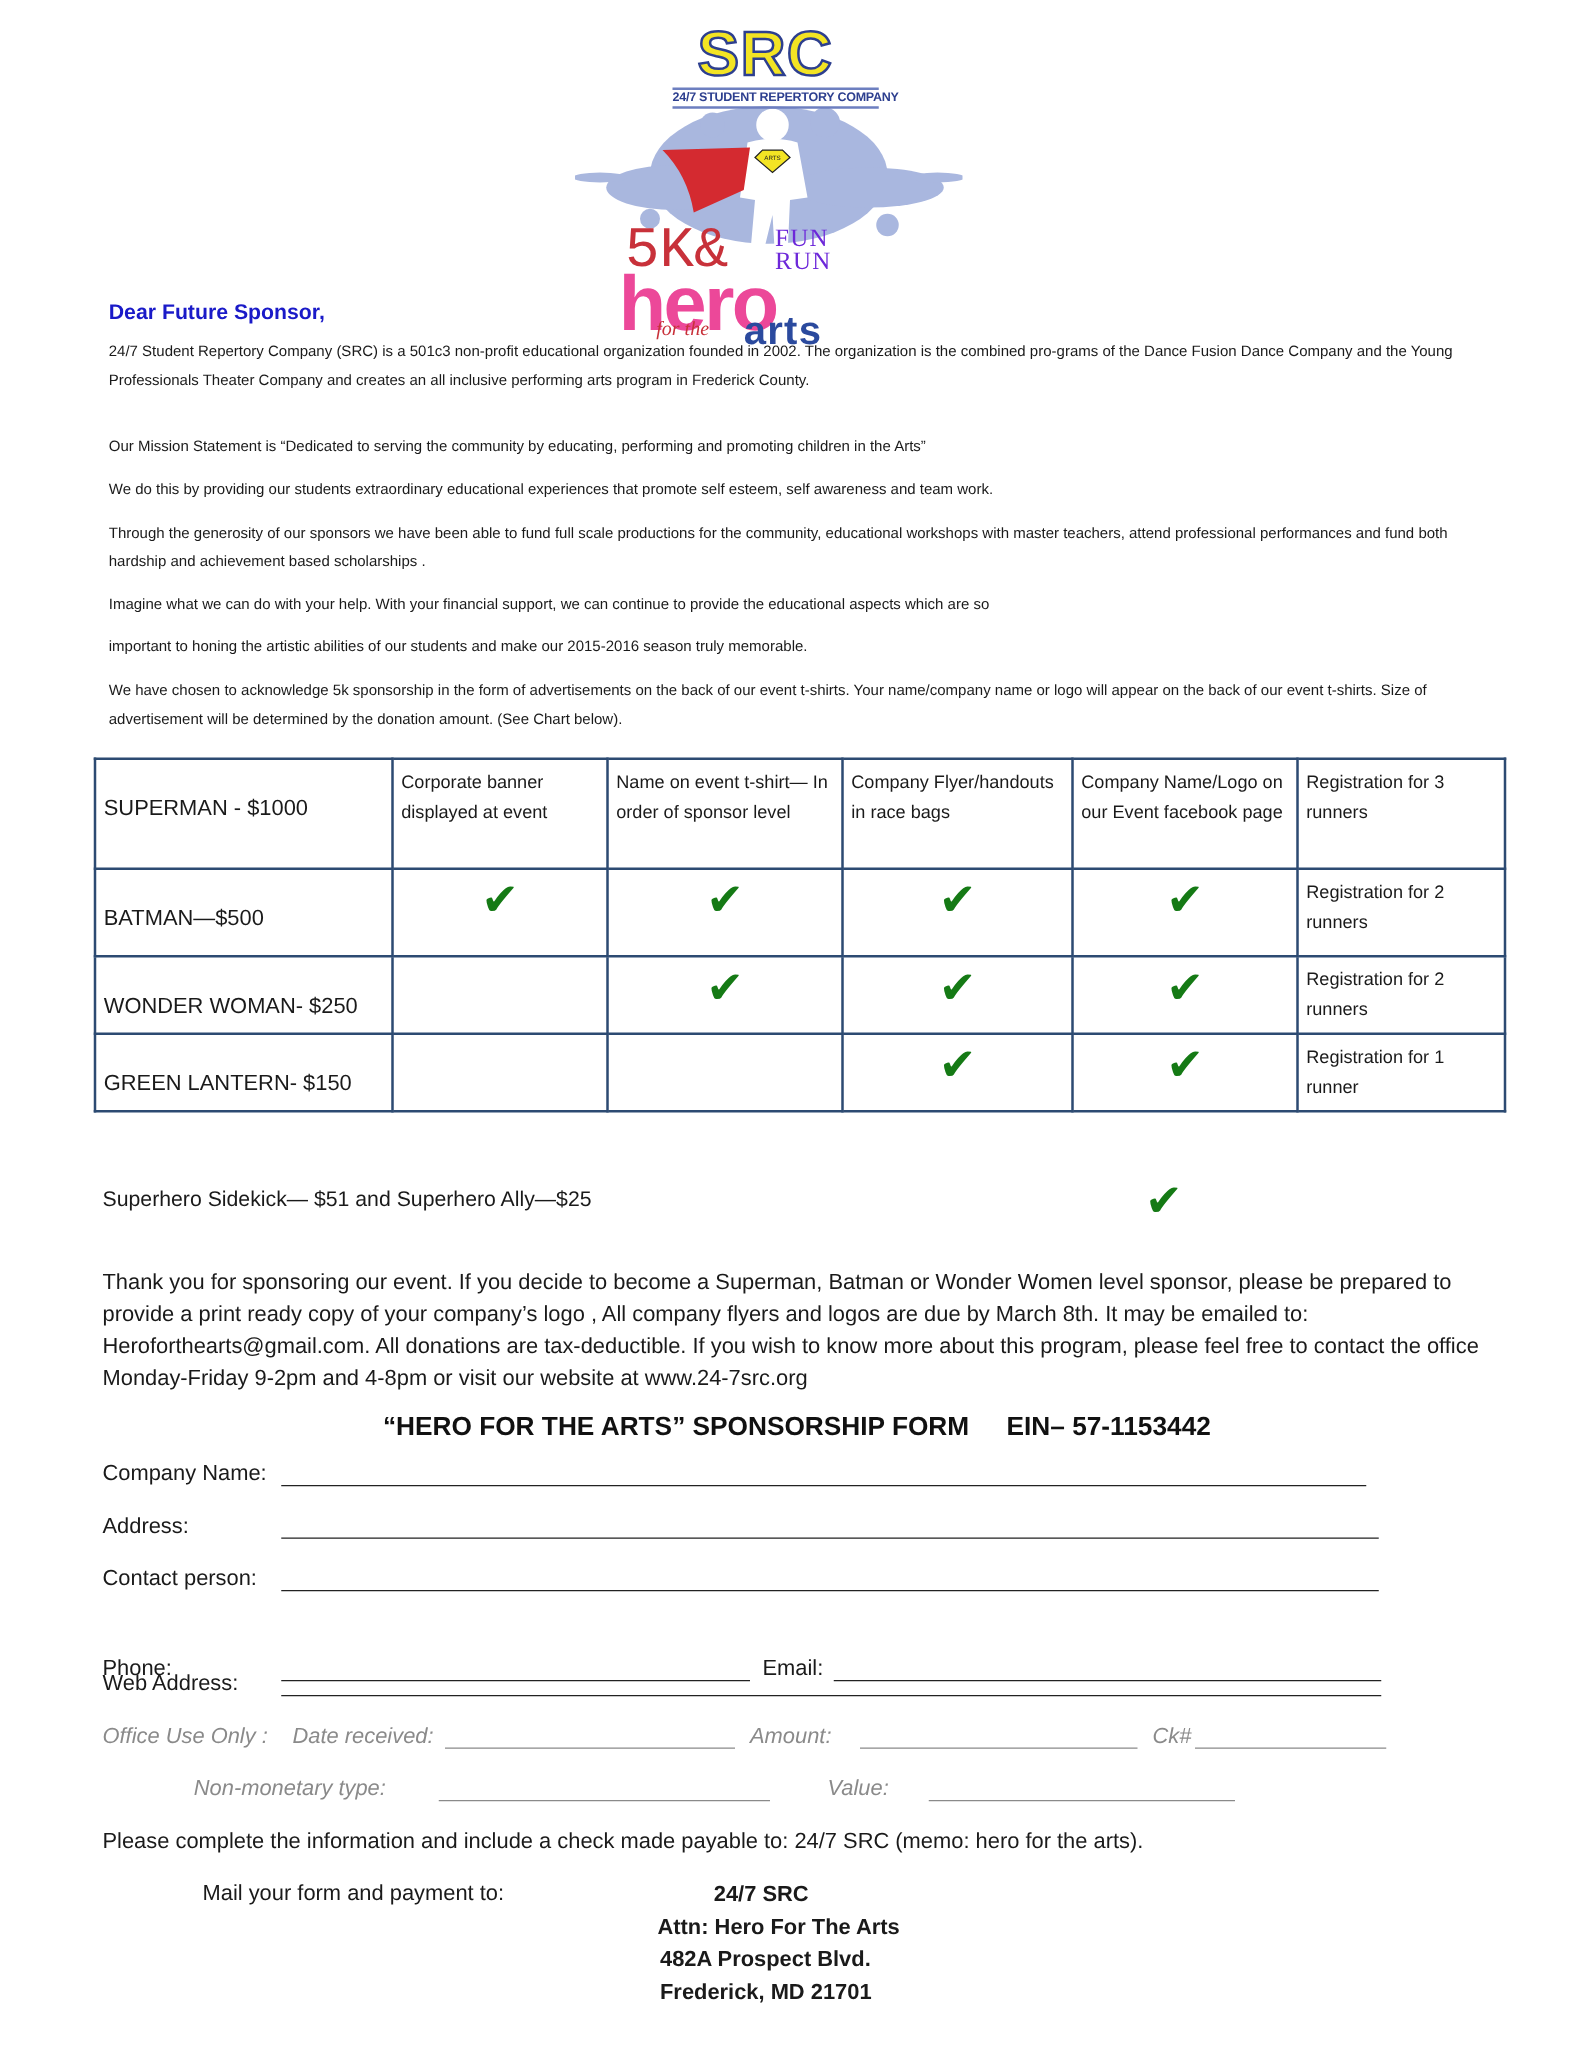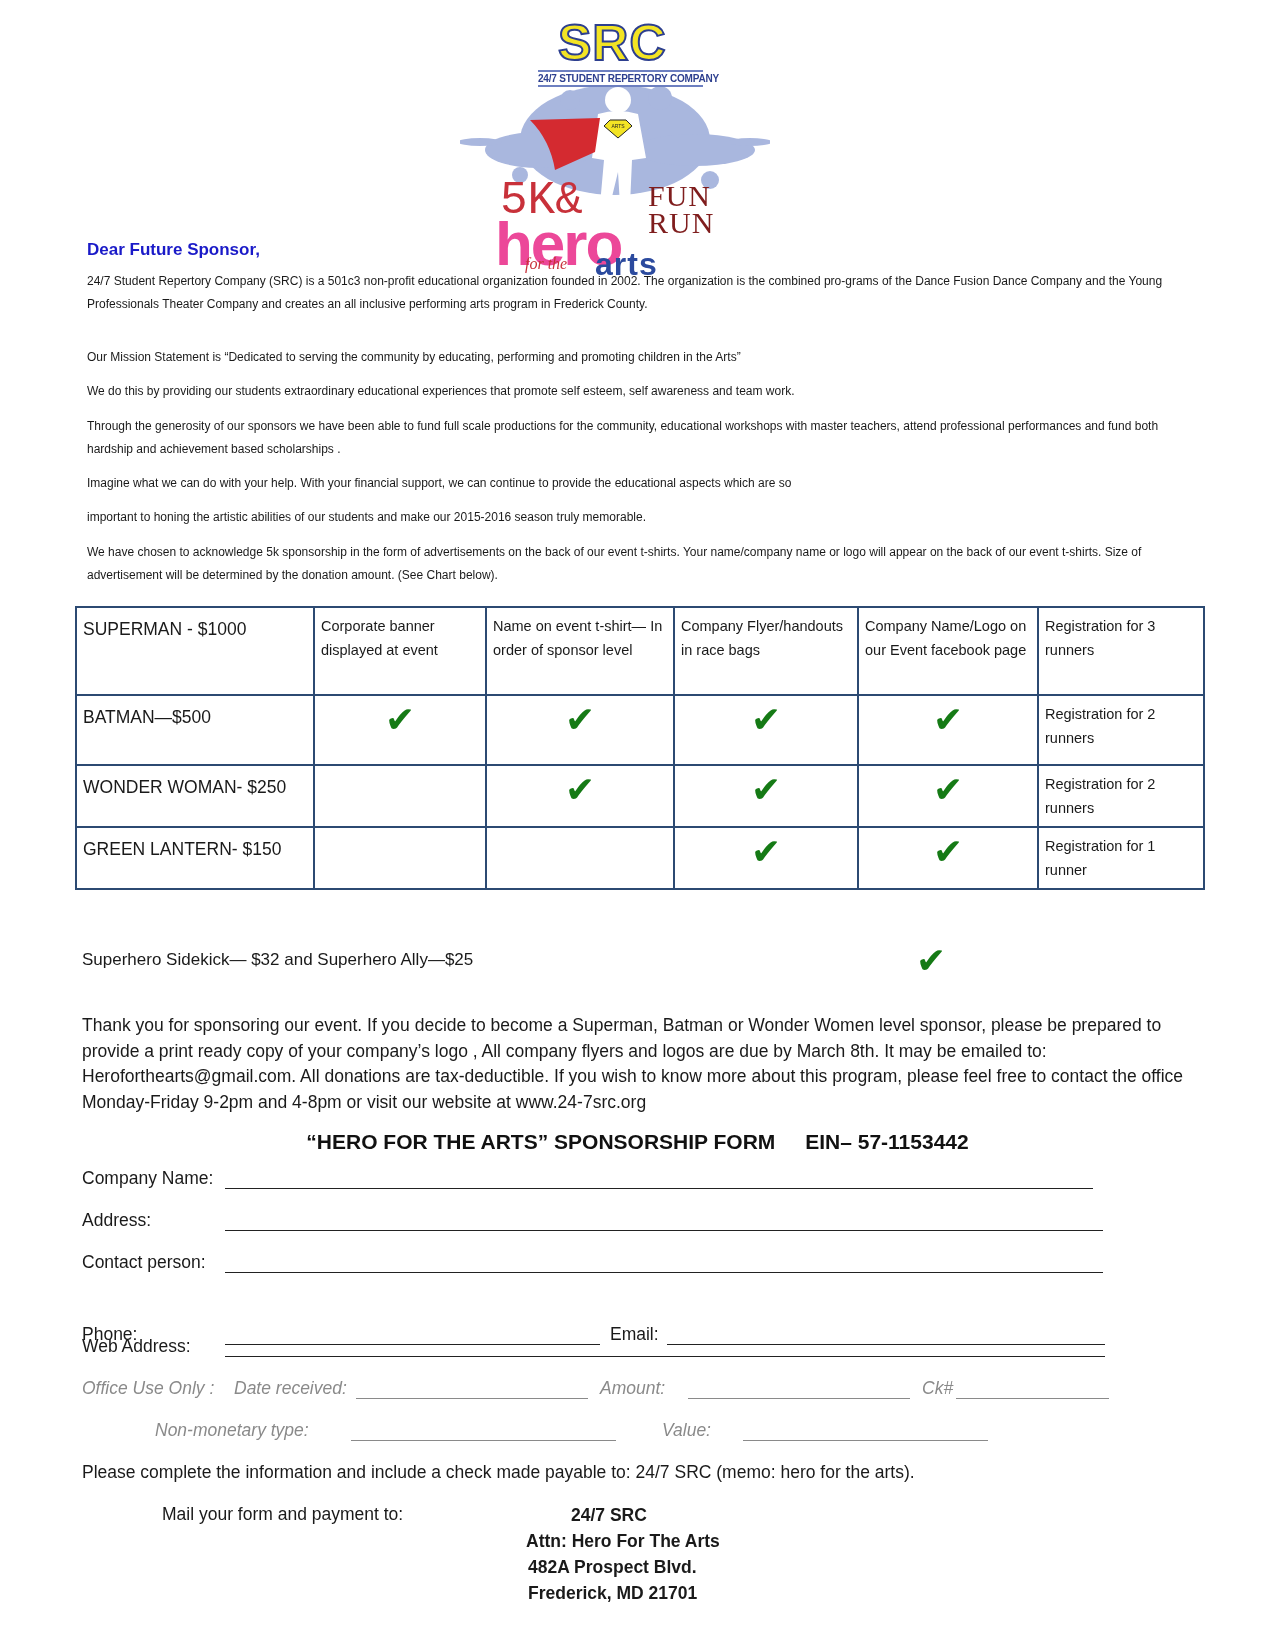--- a/index.html
+++ b/index.html
@@ -11,39 +11,39 @@
   .logo { position: absolute; left: 420px; top: 10px; width: 380px; height: 270px; }
   .src-title { position: absolute; left: 138px; top: 8px; font-family: "Liberation Sans", sans-serif;
                font-weight: bold; font-size: 50px; color: #f3e424; letter-spacing: 1px;
                -webkit-text-stroke: 2px #2d3f8f; line-height: 1; }
   .src-sub { position: absolute; left: 118px; top: 60px; width: 165px; font-size: 10px; font-weight: bold;
              color: #2d3f8f; border-top: 2px solid #6d7fc0; border-bottom: 2px solid #6d7fc0;
              text-align: center; padding: 1px 0; white-space: nowrap; letter-spacing: -0.2px; }
   .splash { position: absolute; left: 40px; top: 70px; width: 310px; height: 130px; }
   .fivek { position: absolute; left: 80px; top: 168px; font-size: 46px; color: #c8313a;
            font-family: Liberation Mono, monospace; line-height: 1; }
-  .funrun { position: absolute; left: 228px; top: 172px; font-size: 30px; color: #7f1d1d;
+  .funrun { position: absolute; left: 200px; top: 172px; font-size: 20px; color: #6d28d9;
             font-family: "Liberation Serif", serif; line-height: 0.9; letter-spacing: 1px; }
   .hero-word { position: absolute; left: 75px; top: 203px; font-size: 62px; font-weight: bold;
                color: #ec4899; line-height: 1; letter-spacing: -2px; font-family: "Liberation Sans", sans-serif; }
   .forthe { position: absolute; left: 105px; top: 245px; font-size: 16px; color: #c8313a; font-style: italic;
             font-family: "Liberation Serif", serif; }
   .arts-word { position: absolute; left: 175px; top: 238px; font-size: 32px; font-weight: bold; color: #2b4a9e;
                line-height: 1; letter-spacing: 1px; }
 
   
   .greeting { left: 87px; top: 240px; font-size: 17px; font-weight: bold; color: #1a1ac8; }
   .para { position: absolute; left: 87px; width: 1090px; font-size: 12px; line-height: 23px; color: #1a1a1a; }
 
   
   table.tiers { position: absolute; left: 75px; top: 606px; width: 1128px; border-collapse: collapse;
                 table-layout: fixed; }
   table.tiers td { border: 2px solid #2c4a72; vertical-align: top; padding: 6px 6px; font-size: 14.5px;
                    line-height: 24px; color: #1a1a1a; }
-  table.tiers td.tier { font-size: 17.5px; padding-top: 9px; }
+  table.tiers td.tier { font-size: 17.5px; padding-top: 26px; }
   table.tiers td.chk { text-align: center; }
   .check { display: inline-block; color: #157a15; font-size: 36px; font-weight: bold; line-height: 36px; }
 
   .sidekick { left: 82px; top: 950px; font-size: 17px; }
   .sidekick-check { left: 916px; top: 940px; color: #157a15; font-size: 36px; font-weight: bold; }
 
   .thanks { position: absolute; left: 82px; top: 1013px; width: 1110px; font-size: 17.5px; line-height: 25.5px; }
 
   .form-title { position: absolute; left: 0; width: 1275px; top: 1130px; text-align: center;
                 font-size: 21px; font-weight: bold; color: #111; }
@@ -146,21 +146,21 @@
     <td class="tier">GREEN LANTERN- $150</td>
     <td class="chk"></td>
     <td class="chk"></td>
     <td class="chk"><span class="check">✔</span></td>
     <td class="chk"><span class="check">✔</span></td>
     <td>Registration for 1 runner</td>
   </tr>
 </tbody>
   </table>
 
-<div class="abs sidekick">Superhero  Sidekick— $32 and Superhero Ally—$25</div>
+<div class="abs sidekick">Superhero  Sidekick— $51 and Superhero Ally—$25</div>
 <div class="abs sidekick-check">✔</div>
 
 <div class="thanks">Thank you for sponsoring our event. If you decide to become a Superman, Batman or Wonder Women level sponsor, please be prepared to provide a print ready copy of your company’s logo , All company flyers and logos are due by March 8th.  It may be emailed to: Heroforthearts@gmail.com. All donations are tax-deductible. If you wish to know more about this program, please feel free to contact the office Monday-Friday 9-2pm and 4-8pm or visit our website at www.24-7src.org</div>
 
 <div class="form-title">
   <span>“HERO FOR THE ARTS”  SPONSORSHIP FORM</span>
   <span>EIN– 57-1153442</span>
 </div>
 
 <div class="field-row" style="top:1168px;">

